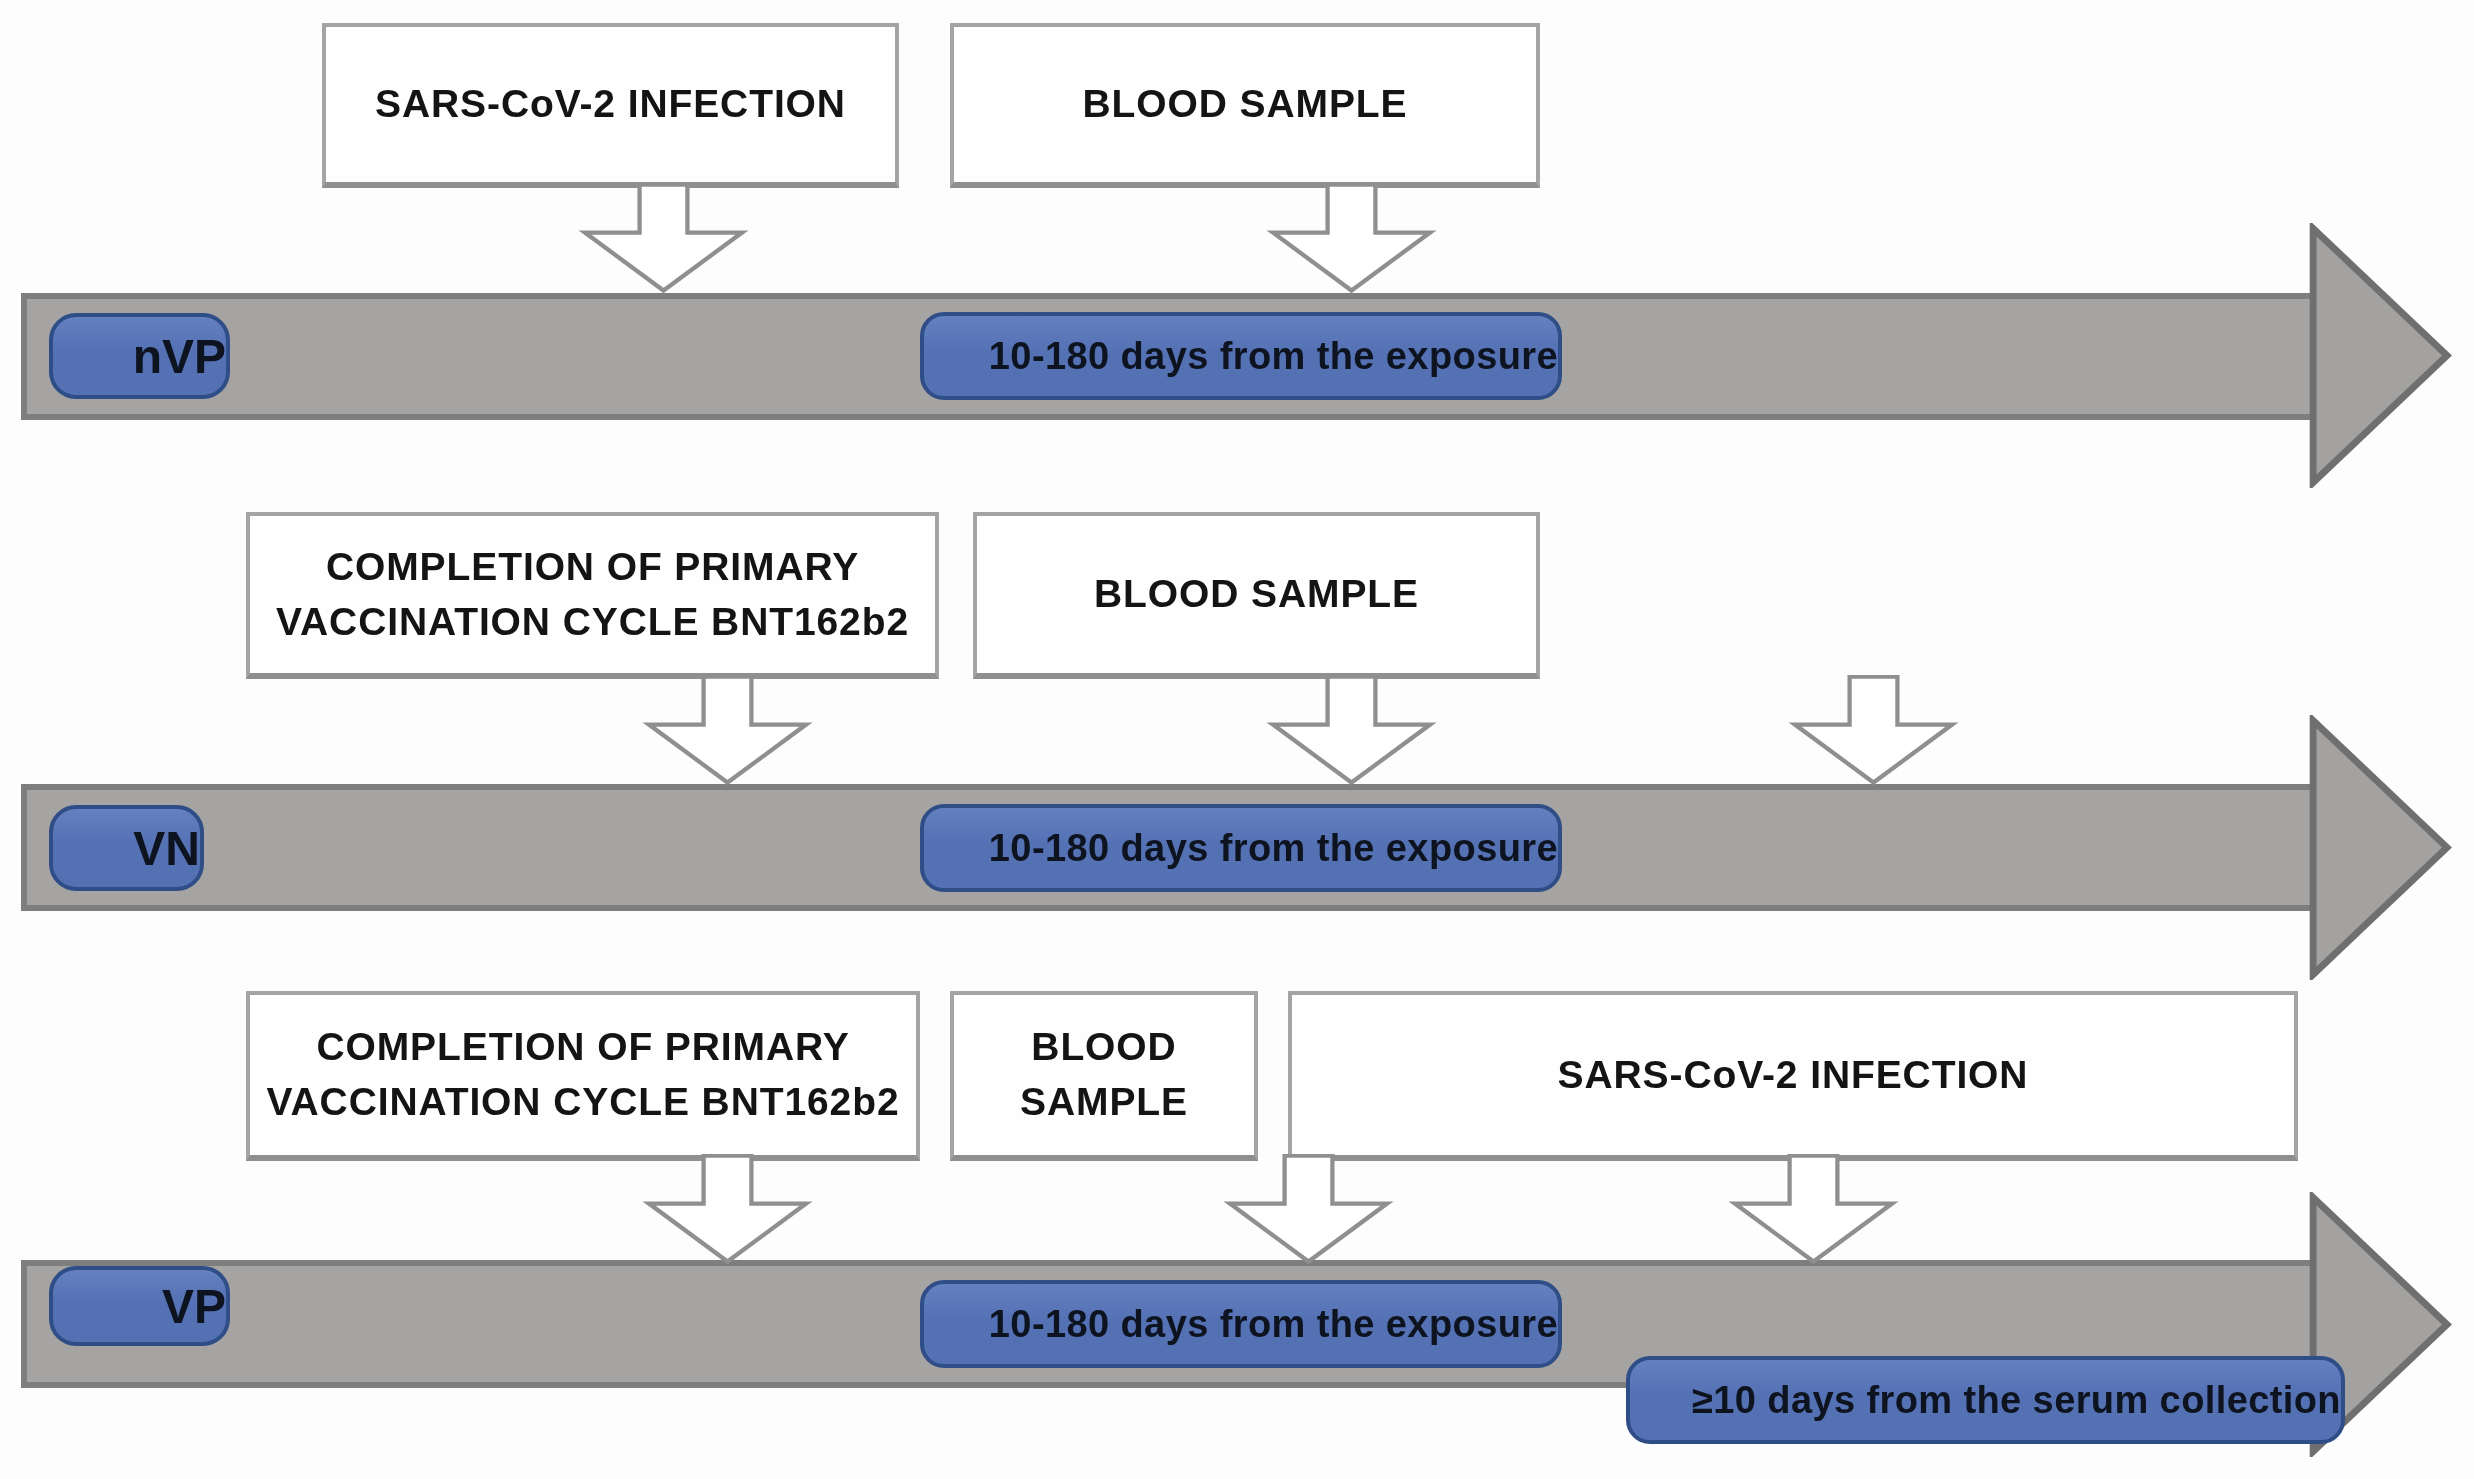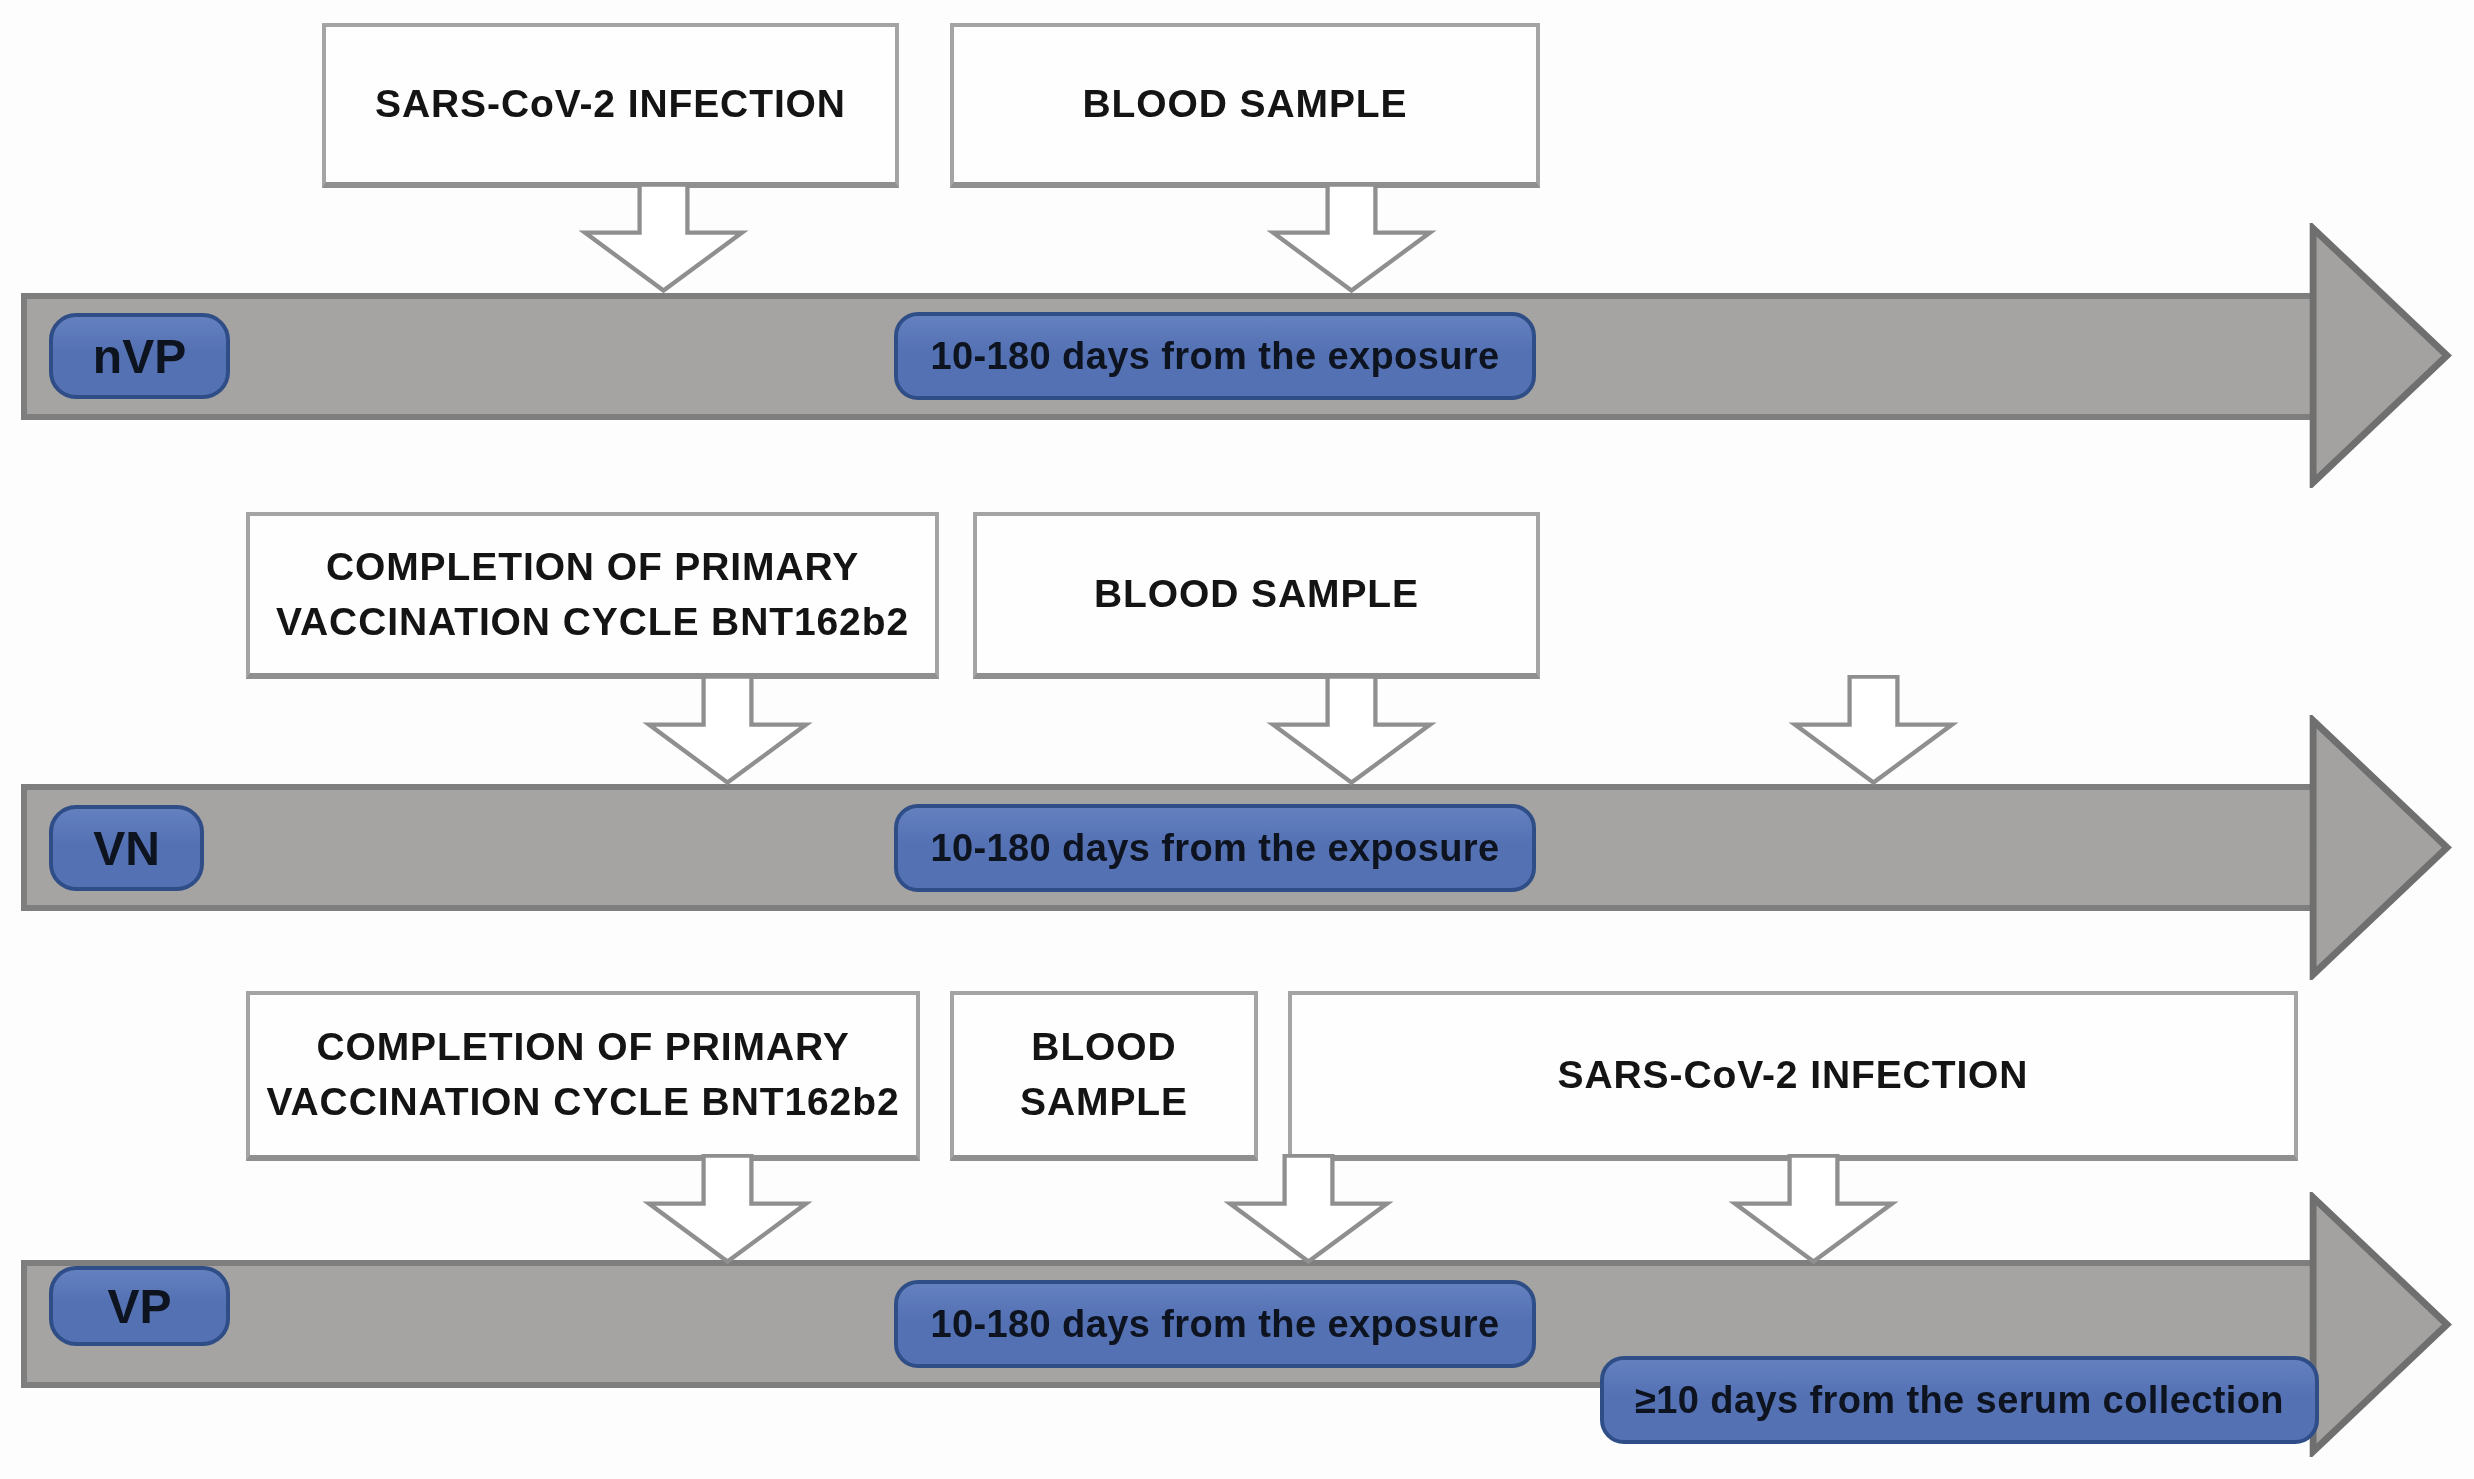--- a/index.html
+++ b/index.html
@@ -68,28 +68,28 @@
     z-index:1;
   }
   .badge{
     position:absolute;
     background:linear-gradient(180deg, var(--badge_fill_light) 0%, var(--badge_fill) 45%, var(--badge_fill) 100%);
     border:4.3px solid var(--badge_border);
     border-radius:24px;
     box-sizing:border-box;
     display:flex;
     align-items:center;
-    justify-content:center;
+    justify-content:flex-end;
     font-weight:bold;
     color:#0e1320;
     z-index:4;
     white-space:nowrap;
   }
   .badge.group{font-size:48px;border-radius:27px;}
-  .badge.interval{font-size:38px;letter-spacing:0.4px;}
+  .badge.interval{font-size:38px;letter-spacing:0.4px;margin-left:26px;}
 </style>
 </head>
 <body>
 
 <div class="canvas">
 
   <div class="event-box" style="left:322px;top:23px;width:577px;height:165px">
     <span>SARS-CoV-2 INFECTION</span>
   </div>
   <div class="event-box" style="left:950px;top:23px;width:590px;height:165px">

